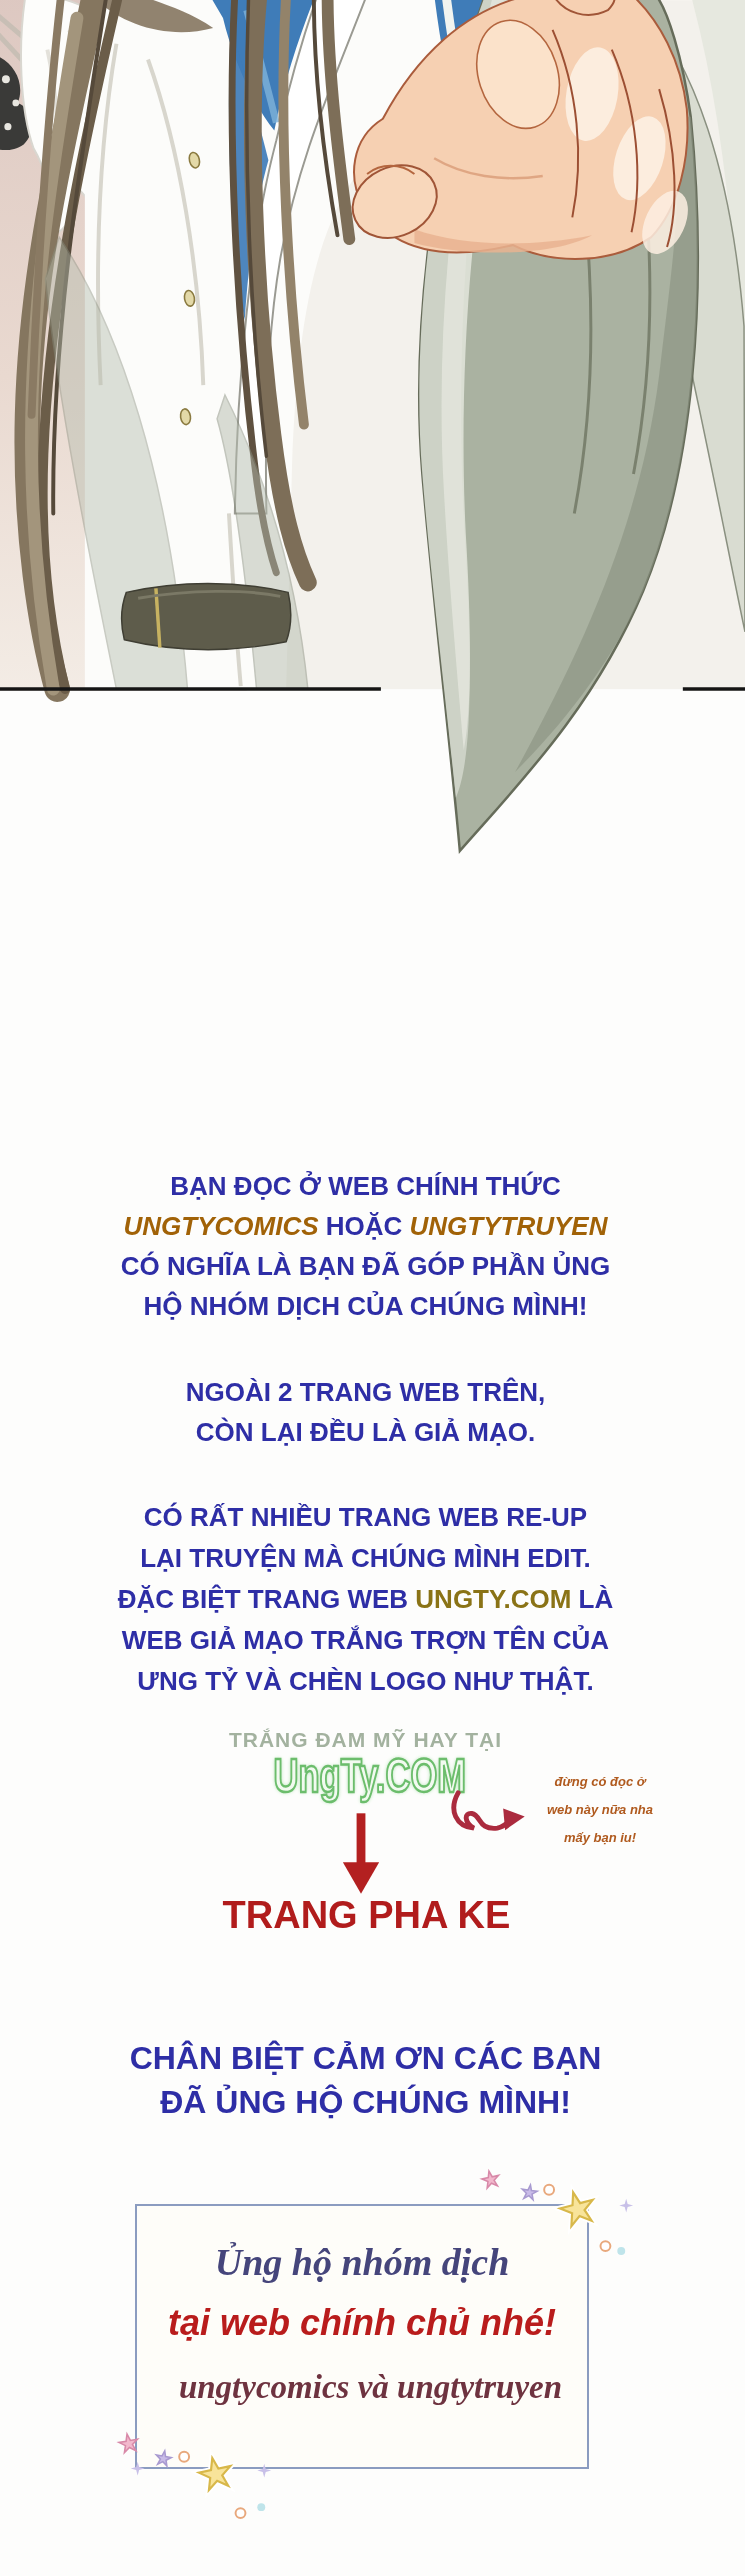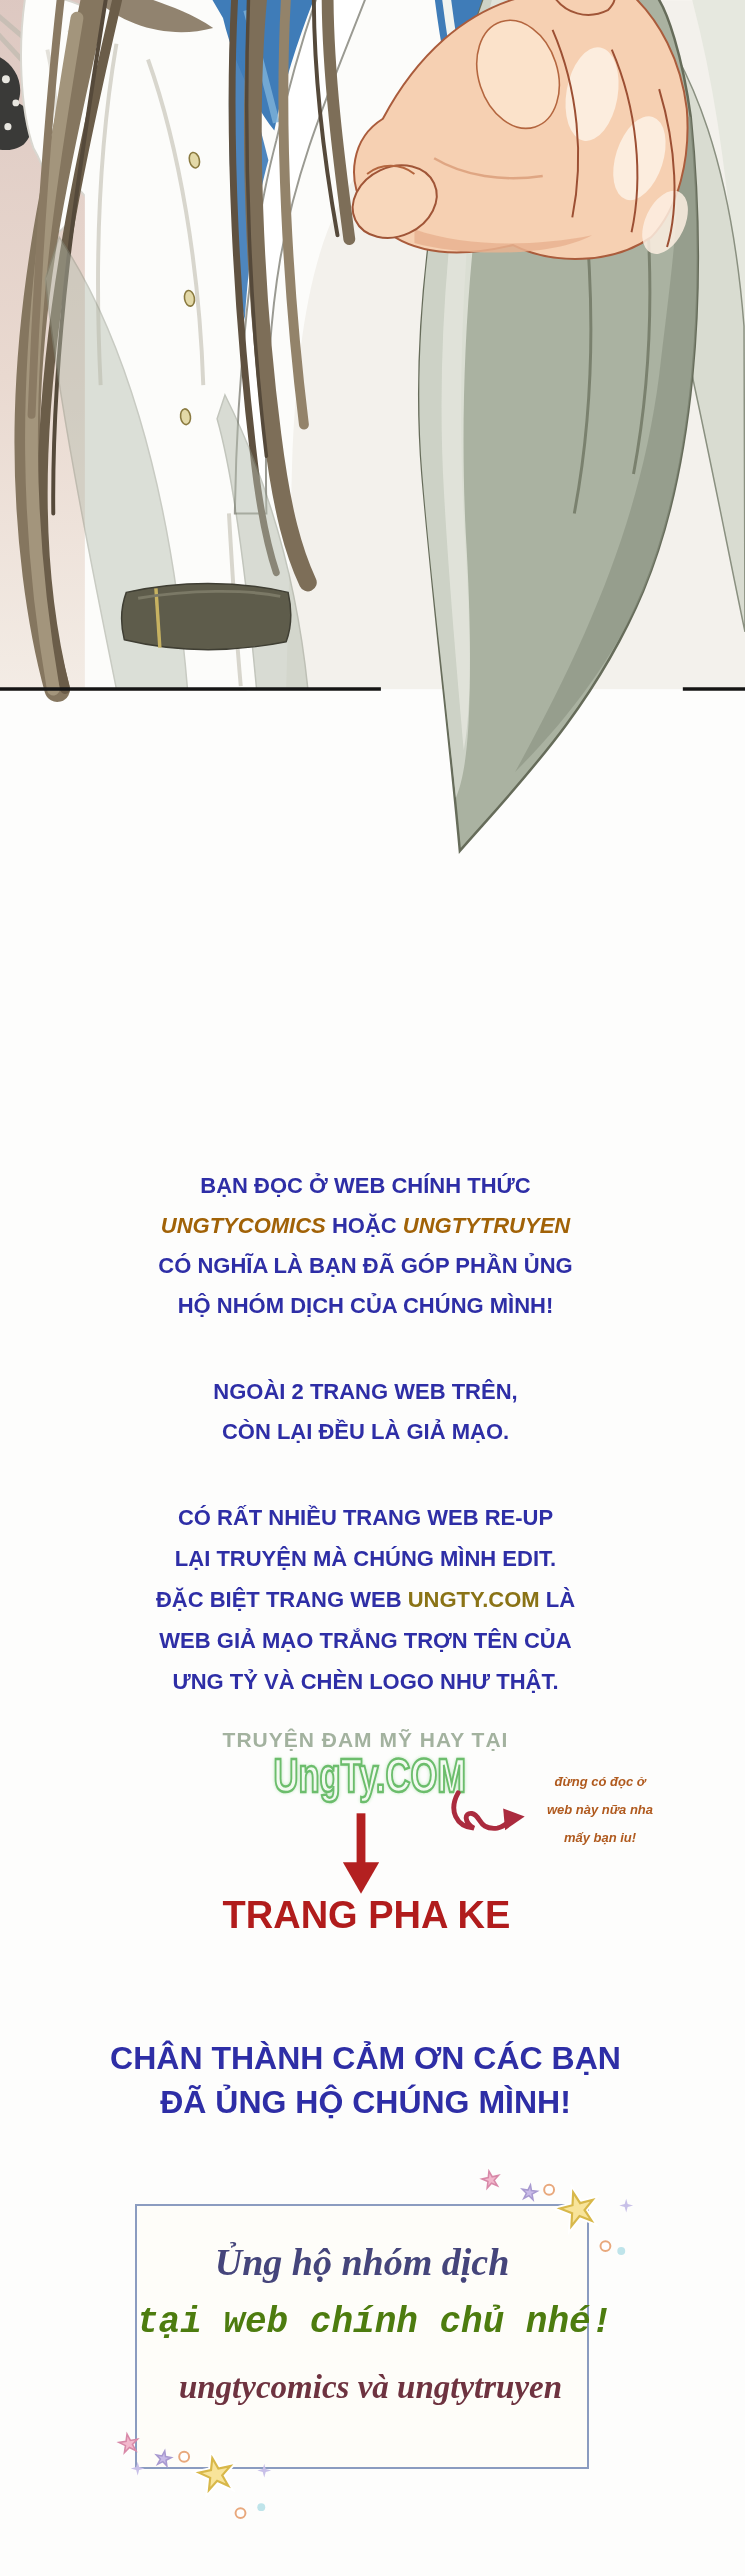--- a/index.html
+++ b/index.html
@@ -8,21 +8,21 @@
     background:#fdfdfc;
     font-family:"Liberation Sans",sans-serif;
   }
   
   .art{position:absolute;left:0;top:0;width:745px;height:869px;}
   
   .txt{
     position:absolute;left:0;width:731px;text-align:center;
     font-weight:bold;white-space:nowrap;
     color:#2e2ea6;
-    font-size:22px;line-height:40px;
+    font-size:26px;line-height:40px;
     letter-spacing:0px;
   }
   .txt .red{color:#a16207;font-style:italic;}
   .txt .olive{color:#8a7316;}
   .blockA{top:1166px;}
   .blockB{top:1372px;}
   .blockC{top:1497px;line-height:41px;}
   .thanks{top:2036px;font-size:32px;line-height:44px;}
   
   .tagline{
@@ -54,22 +54,22 @@
   .supportbox{
     position:absolute;left:135px;top:2204px;width:450px;height:261px;
     border:2px solid #8b9cc0;background:#fefdf9;text-align:center;
   }
   .supportbox .l1{
     margin-top:26px;
     font-family:"Liberation Serif",serif;font-style:italic;font-weight:bold;
     font-size:38px;line-height:61px;color:#45457b;white-space:nowrap;
   }
   .supportbox .l2{
-    font-family:Liberation Mono, monospace;font-style:italic;font-weight:bold;
-    font-size:36px;line-height:59px;color:#4d7c0f;white-space:nowrap;
+    font-family:Liberation Sans, sans-serif;font-style:italic;font-weight:bold;
+    font-size:36px;line-height:59px;color:#b91c1c;white-space:nowrap;
   }
   .supportbox .l3{
     margin-top:8px;
     font-family:"Liberation Serif",serif;font-style:italic;font-weight:bold;
     font-size:33px;line-height:55px;color:#6e3340;white-space:nowrap;padding-left:17px;
   }
   .decor{position:absolute;}
 </style>
 </head>
 <body>
@@ -193,21 +193,21 @@
 </div>
 
 <div class="txt blockC">
   <div>CÓ RẤT NHIỀU TRANG WEB RE-UP</div>
   <div>LẠI TRUYỆN MÀ CHÚNG MÌNH EDIT.</div>
   <div><span>ĐẶC BIỆT TRANG WEB </span><span class="olive">UNGTY.COM</span><span> LÀ</span></div>
   <div>WEB GIẢ MẠO TRẮNG TRỢN TÊN CỦA</div>
   <div>ƯNG TỶ VÀ CHÈN LOGO NHƯ THẬT.</div>
 </div>
 
-<div class="tagline">TRUYỆN ĐAM MỸ HAY TẠI</div>
+<div class="tagline">TRẮNG ĐAM MỸ HAY TẠI</div>
 
 <div class="fakelogo"><span>UngTy.COM</span></div>
 
 <svg class="decor" style="left:336px;top:1813px;" width="51" height="83" viewBox="0 0 52 84">
   <rect x="21" y="0" width="9" height="53" fill="#b32020"></rect>
   <polygon points="7,50 44,50 25.5,82" fill="#b32020"></polygon>
 </svg>
 
 <svg class="decor" style="left:446px;top:1789px;" width="83" height="47" viewBox="0 0 84 48">
   <path d="M12,4 C2,22 10,38 28,40 C18,34 18,24 26,25 C36,27 32,42 52,40 C57,39 61,36 64,33" fill="none" stroke="#ab2b3e" stroke-width="5" stroke-linecap="round"></path>
@@ -216,21 +216,21 @@
 
 <div class="logolabel">TRANG PHA KE</div>
 
 <div class="sidenote">
   <div>đừng có đọc ở</div>
   <div>web này nữa nha</div>
   <div>mấy bạn iu!</div>
 </div>
 
 <div class="txt thanks">
-  <div>CHÂN THÀNH CẢM ƠN CÁC BẠN</div>
+  <div>CHÂN BIỆT CẢM ƠN CÁC BẠN</div>
   <div>ĐÃ ỦNG HỘ CHÚNG MÌNH!</div>
 </div>
 
 <div class="supportbox">
   <div class="l1">Ủng hộ nhóm dịch</div>
   <div class="l2">tại web chính chủ nhé!</div>
   <div class="l3">ungtycomics và ungtytruyen</div>
 </div>
 
 <svg class="decor" style="left:474px;top:2162px;" width="168" height="99" viewBox="0 0 170 100">

